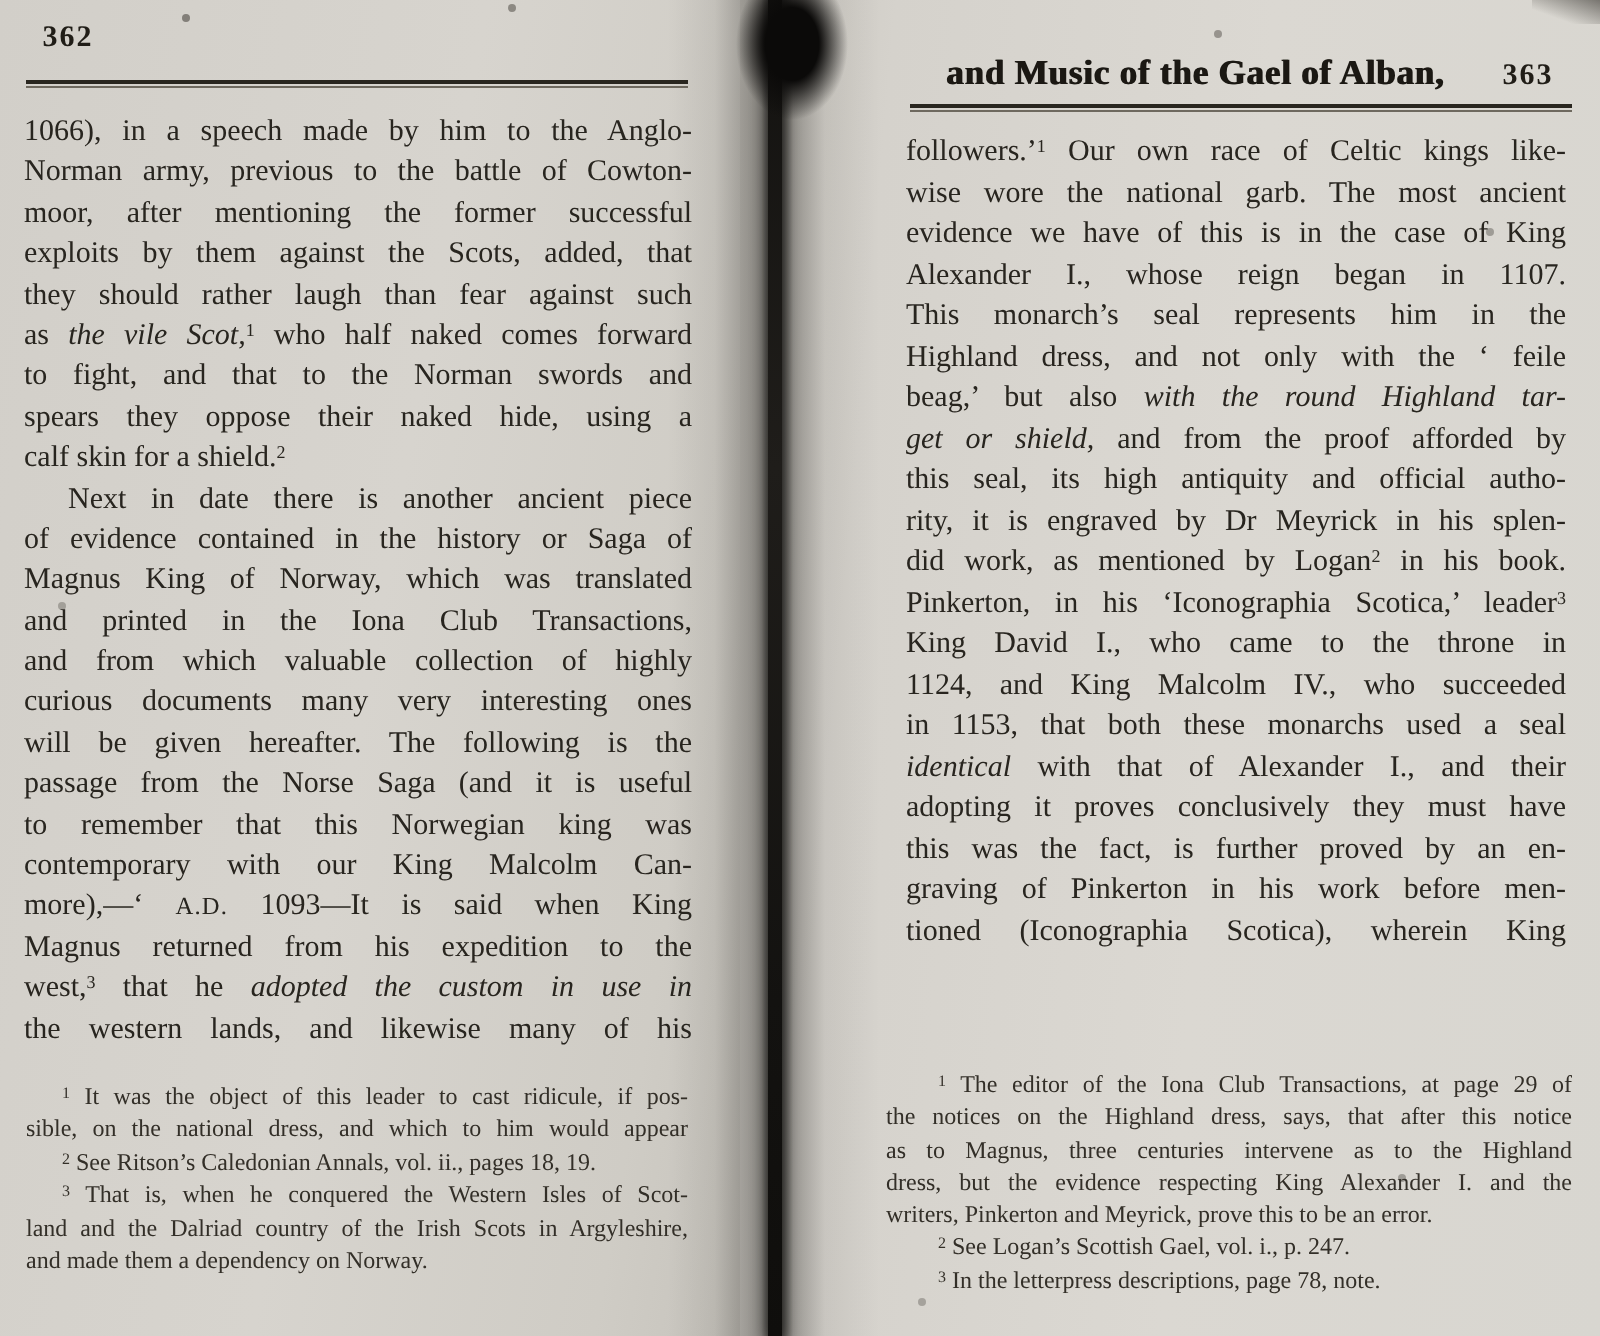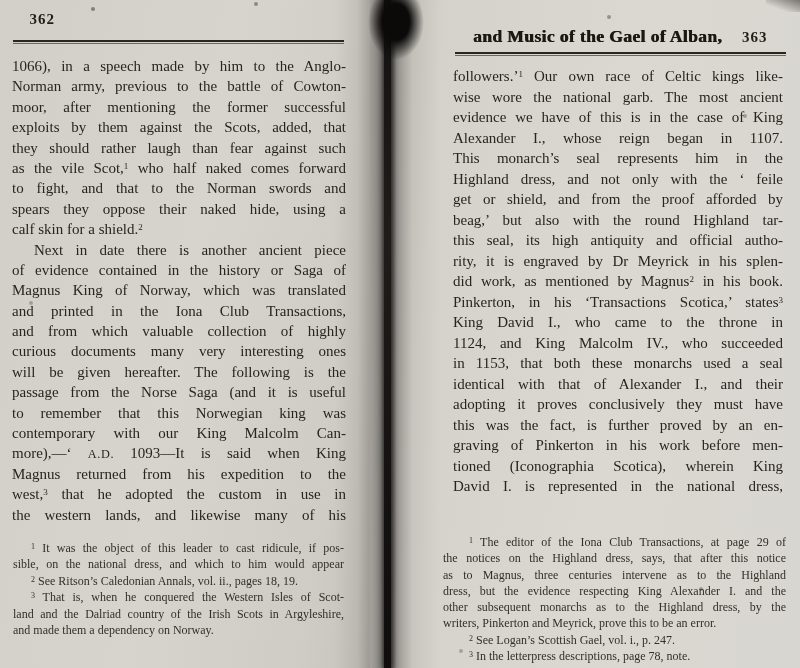--- a/index.html
+++ b/index.html
@@ -12,39 +12,39 @@
   .page{position:absolute; top:0; height:668px;}
   .page-left{left:0; width:370px;
     background:linear-gradient(100deg,#d2cfc9 0%,#d7d4ce 50%,#cfccc5 85%,#c6c3bc 100%);}
   .page-right{left:370px; width:430px;
     background:linear-gradient(95deg,#c9c6bf 0%,#d5d2cc 16%,#dbd8d2 55%,#d8d6d0 100%);}
   
   .header{position:absolute; display:flex; align-items:baseline;}
   .header-left{left:13px; top:11px; width:331px;}
   .header-right{left:83px; top:26px; width:333px;}
   .pagenum{font-size:15px; font-weight:bold; color:#201d17; letter-spacing:1px;}
-  .pagenum-left{width:42px; text-align:right;}
-  .pagenum-right{width:44px; text-align:left;}
+  .pagenum-left{width:42px; text-align:center;}
+  .pagenum-right{width:44px; text-align:center;}
   .running-title{
     margin:0 auto; font-size:17.5px; font-weight:bold; color:#1b1813;
     letter-spacing:0.4px; text-shadow:0.6px 0 0 #1b1813; white-space:nowrap;}
   .rule{position:absolute; height:4px;
     background:linear-gradient(#29261f 0 2px, rgba(0,0,0,0) 2px 3px, #6e695f 3px 4px);}
   .rule-left{left:13px; top:40px; width:331px;}
   .rule-right{left:85px; top:52px; width:331px;}
   
   .body-text{position:absolute; font-size:15px;}
   .body-left{left:12px; top:56px; width:334px; line-height:20.4px;}
   .body-right{left:83px; top:66px; width:330px; line-height:20.5px;}
   .tline{text-align:justify; text-align-last:justify; text-justify:inter-word;
     height:inherit; white-space:normal;}
   .body-left .tline{height:20.4px;} .body-right .tline{height:20.5px;}
   .tline.nojust{text-align-last:left;}
   .tline.indent{text-indent:22px;}
-  .it{}
+  .it{font-style:italic;}
   .sc{font-size:0.82em; letter-spacing:0.6px;}
   sup.fn-ref{font-size:9px; line-height:0; vertical-align:4px;}
   
   .footnotes{position:absolute; font-size:12px; color:#332f28;}
   .fn-left{left:13px; top:540px; width:331px; line-height:16.4px;}
   .fn-right{left:73px; top:534px; width:343px; line-height:16.3px;}
   .fline{text-align:justify; text-align-last:justify; text-justify:inter-word;}
   .fline.nojust{text-align-last:left;}
   .fn-left .fline.indent{text-indent:18px;}
   .fn-right .fline.indent{text-indent:26px;}
@@ -121,42 +121,40 @@
       <span class="pagenum pagenum-right">363</span>
     </div>
     <div class="rule rule-right"></div>
     <div class="body-text body-right">
         <div class="tline"><span>followers.’</span><sup class="fn-ref">1</sup><span>  Our own race of Celtic kings like-</span></div>
         <div class="tline"><span>wise wore the national garb.  The most ancient</span></div>
         <div class="tline"><span>evidence we have of this is in the case of King</span></div>
         <div class="tline"><span>Alexander I., whose reign began in 1107.</span></div>
         <div class="tline"><span>This monarch’s seal represents him in the</span></div>
         <div class="tline"><span>Highland dress, and not only with the ‘ feile</span></div>
+        <div class="tline"><span>beag,’ but also </span><span class="it">with the round Highland tar-</span></div>
         <div class="tline"><span class="it">get or shield,</span><span> and from the proof afforded by</span></div>
-        <div class="tline"><span>beag,’ but also </span><span class="it">with the round Highland tar-</span></div>
         <div class="tline"><span>this seal, its high antiquity and official autho-</span></div>
         <div class="tline"><span>rity, it is engraved by Dr Meyrick in his splen-</span></div>
-        <div class="tline"><span>did work, as mentioned by Magnus</span><sup class="fn-ref">2</sup><span> in his book.</span></div>
-        <div class="tline"><span>Pinkerton, in his ‘Transactions Scotica,’ states</span><sup class="fn-ref">3</sup></div>
+        <div class="tline"><span>did work, as mentioned by Logan</span><sup class="fn-ref">2</sup><span> in his book.</span></div>
+        <div class="tline"><span>Pinkerton, in his ‘Iconographia Scotica,’ leader</span><sup class="fn-ref">3</sup></div>
         <div class="tline"><span>King David I., who came to the throne in</span></div>
         <div class="tline"><span>1124, and King Malcolm IV., who succeeded</span></div>
         <div class="tline"><span>in 1153, that both these monarchs used a seal</span></div>
         <div class="tline"><span class="it">identical</span><span> with that of Alexander I., and their</span></div>
         <div class="tline"><span>adopting it proves conclusively they must have</span></div>
         <div class="tline"><span>this was the fact, is further proved by an en-</span></div>
         <div class="tline"><span>graving of Pinkerton in his work before men-</span></div>
         <div class="tline"><span>tioned (Iconographia Scotica), wherein King</span></div>
-        <div class="tline"><span>David I. is represented in the national dress,</span></div>
       </div>
     <div class="footnotes fn-right">
         <div class="fline indent"><sup class="fn-ref">1</sup><span> The editor of the Iona Club Transactions, at page 29 of</span></div>
         <div class="fline"><span>the notices on the Highland dress, says, that after this notice</span></div>
         <div class="fline"><span>as to Magnus, three centuries intervene as to the Highland</span></div>
         <div class="fline"><span>dress, but the evidence respecting King Alexander I. and the</span></div>
-        <div class="fline"><span>other subsequent monarchs as to the Highland dress, by the</span></div>
         <div class="fline nojust"><span>writers, Pinkerton and Meyrick, prove this to be an error.</span></div>
         <div class="fline nojust indent"><sup class="fn-ref">2</sup><span> See Logan’s Scottish Gael, vol. i., p. 247.</span></div>
         <div class="fline nojust indent"><sup class="fn-ref">3</sup><span> In the letterpress descriptions, page 78, note.</span></div>
       </div>
     <div class="corner-shade"></div>
   </div>
 
   <div class="gutter"></div>
   <div class="gutter-core"></div>
   <div class="gutter-blob"></div>

